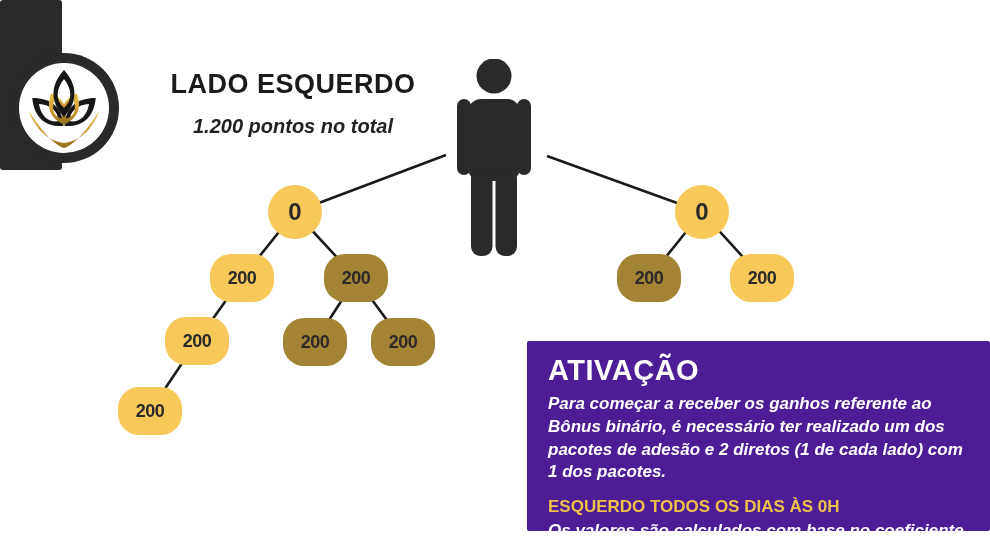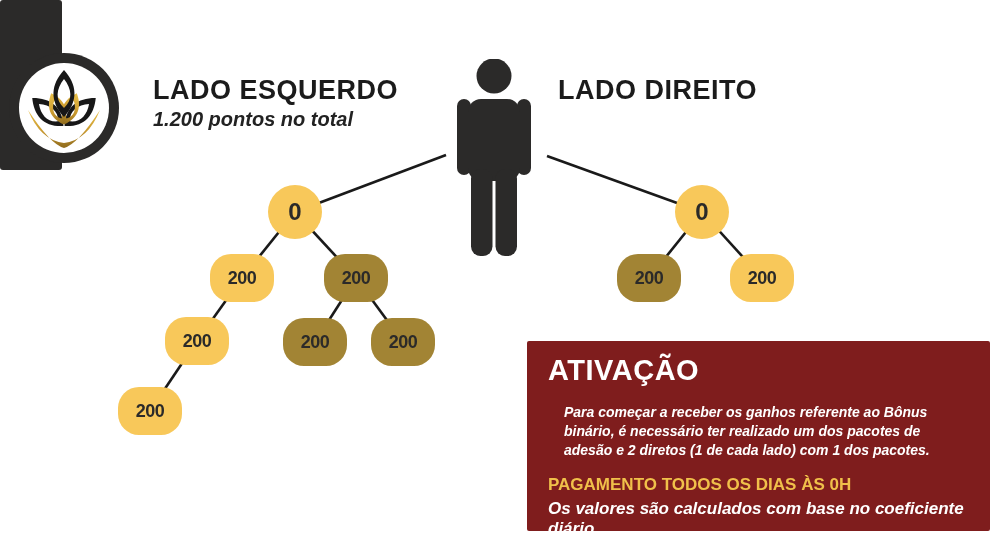--- a/index.html
+++ b/index.html
@@ -3,43 +3,43 @@
 <meta charset="utf-8">
 <style>
   html,body{margin:0;padding:0;background:#ffffff;}
   .canvas{
     position:relative;width:990px;height:557px;overflow:hidden;
     background:#ffffff;font-family:"Liberation Sans","DejaVu Sans",sans-serif;
   }
   
   .logo-wrap{position:absolute;left:0;top:0;width:130px;height:180px;}
   
-  .side-header{position:absolute;top:76px;width:280px;text-align:left;color:#1b1b1b;}
+  .side-header{position:absolute;top:70px;width:280px;text-align:center;color:#1b1b1b;}
   .side-header .title{font-size:27px;font-weight:bold;letter-spacing:.5px;line-height:1.1;}
-  .side-header .subtitle{margin-top:2px;font-size:20px;font-style:italic;font-weight:600;color:#222;}
+  .side-header .subtitle{margin-top:15px;font-size:20px;font-style:italic;font-weight:600;color:#222;}
   .side-header.left{left:153px;}
   .side-header.right{left:558px;}
   
   .lines-svg{position:absolute;left:0;top:0;z-index:1;}
   .nodes-layer{position:absolute;left:0;top:0;width:100%;height:100%;z-index:2;pointer-events:none;}
   .node{
     position:absolute;display:flex;align-items:center;justify-content:center;
     font-weight:bold;color:#2b2a29;box-sizing:border-box;
   }
   .node.circle{border-radius:50%;font-size:24px;}
   .node.pill{border-radius:21px;font-size:18px;letter-spacing:-0.5px;}
   
   .person-wrap{position:absolute;left:444px;top:59px;width:100px;height:197px;z-index:2;}
   
   .activation{
     position:absolute;left:527px;top:341px;width:463px;height:190px;box-sizing:border-box;
     background:#2b2a29;color:#ffffff;padding:13px 22px 12px 21px;border-radius:2px;
   }
   .activation .act-title{font-size:29px;font-weight:bold;letter-spacing:.5px;margin:0 0 6px 0;}
-  .activation .act-body{font-size:14px;line-height:1.34;font-style:italic;font-weight:600;margin:16px;}
+  .activation .act-body{font-size:17px;line-height:1.34;font-style:italic;font-weight:600;margin:0;}
   .activation .pay-title{font-size:17px;font-weight:bold;margin:13px 0 4px 0;}
   .activation .pay-note{font-size:17px;font-style:italic;font-weight:600;margin:0;}
 </style>
 </head>
 <body>
 
 <div class="canvas">
 
   <div class="logo-wrap">
     <svg width="130" height="180" viewBox="0 0 130 180">
@@ -80,21 +80,20 @@
       </g>
     </svg>
   </div>
 
   <div class="side-header left">
     <div class="title">LADO ESQUERDO</div>
     <div class="subtitle">1.200 pontos no total</div>
   </div>
 
   <div class="side-header right">
-    <div class="title">LADO DIREITO</div>
   </div>
 
   <svg id="lines-svg" class="lines-svg" width="990" height="557" viewBox="0 0 990 557">
       <line x1="446" y1="155" x2="295" y2="212" stroke="#1a1a1a" stroke-width="2.6"></line>
       <line x1="547" y1="156" x2="702" y2="212" stroke="#1a1a1a" stroke-width="2.6"></line>
       <line x1="295" y1="212" x2="242" y2="278" stroke="#1a1a1a" stroke-width="2.6"></line>
       <line x1="295" y1="212" x2="356" y2="278" stroke="#1a1a1a" stroke-width="2.6"></line>
       <line x1="242" y1="278" x2="197" y2="341" stroke="#1a1a1a" stroke-width="2.6"></line>
       <line x1="197" y1="341" x2="150" y2="411" stroke="#1a1a1a" stroke-width="2.6"></line>
       <line x1="356" y1="278" x2="315" y2="342" stroke="#1a1a1a" stroke-width="2.6"></line>
@@ -122,20 +121,20 @@
         <circle cx="50" cy="17" r="17.5"></circle>
         <rect x="13" y="40" width="14" height="76" rx="7"></rect>
         <rect x="73" y="40" width="14" height="76" rx="7"></rect>
         <rect x="24" y="40" width="52" height="82" rx="13"></rect>
         <rect x="27" y="110" width="21.5" height="87" rx="9.5"></rect>
         <rect x="51.5" y="110" width="21.5" height="87" rx="9.5"></rect>
       </g>
     </svg>
   </div>
 
-  <div class="activation" style="background: #7f1d1d;">
+  <div class="activation" style="background: #4c1d95;">
     <h2 class="act-title">ATIVAÇÃO</h2>
     <p class="act-body">Para começar a receber os ganhos referente ao Bônus binário, é necessário ter realizado um dos pacotes de adesão e 2 diretos (1 de cada lado) com 1 dos pacotes.</p>
-    <p class="pay-title" style="color: rgb(240, 192, 74);">PAGAMENTO TODOS OS DIAS ÀS 0H</p>
+    <p class="pay-title" style="color: rgb(240, 192, 74);">ESQUERDO TODOS OS DIAS ÀS 0H</p>
     <p class="pay-note">Os valores são calculados com base no coeficiente diário.</p>
   </div>
 
 </div>
 
 </body></html>

